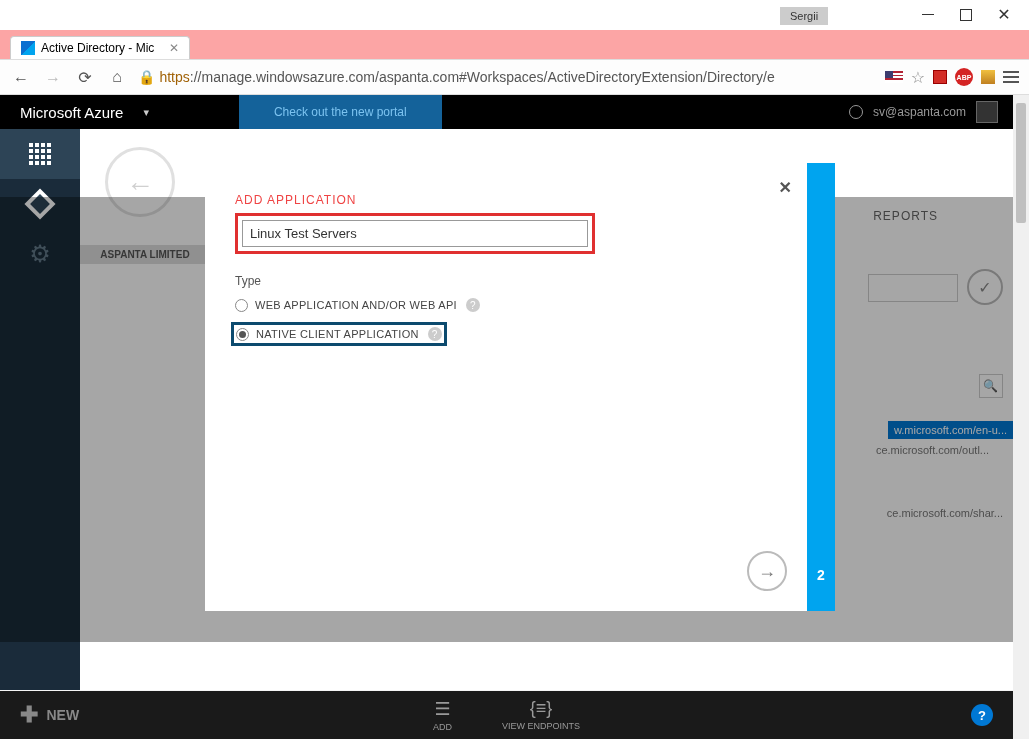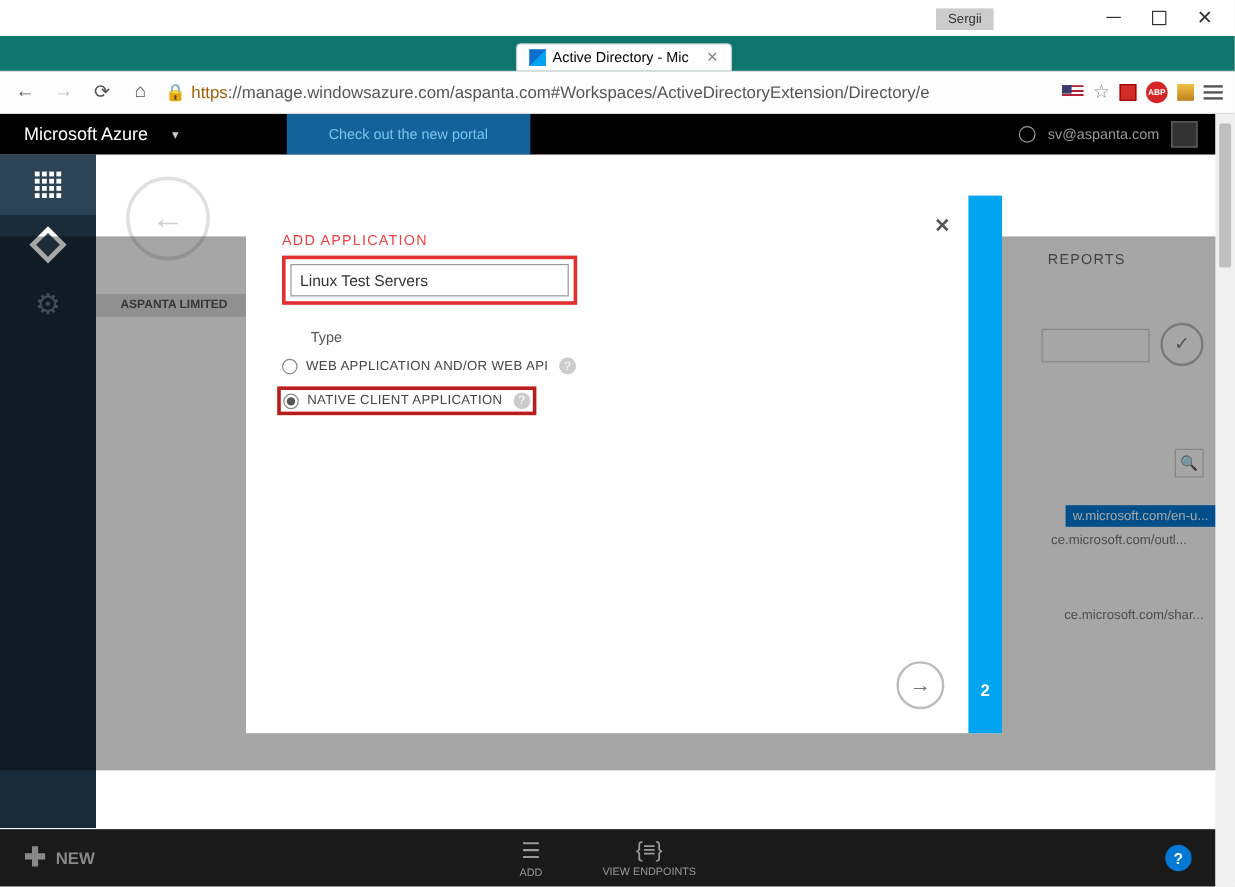--- a/index.html
+++ b/index.html
@@ -9,21 +9,21 @@
 .titlebar { height: 30px; background: #fff; display: flex; justify-content: space-between; align-items: center; border-bottom: 1px solid transparent; }
 .titlebar-left { flex: 1; }
 .titlebar-name { background: #ccc; padding: 3px 10px; font-size: 11px; color: #333; margin-left: 780px; }
 .win-controls { display: flex; gap: 18px; align-items: center; padding-right: 15px; }
 .win-btn { width: 20px; height: 20px; display: flex; align-items: center; justify-content: center; font-size: 14px; }
 .win-min::after { content: ""; width: 12px; height: 1px; background: #333; display: block; }
 .win-max { border: 1px solid #333; width: 12px; height: 12px; }
 .win-close::after { content: "✕"; font-size: 16px; color: #333; }
 
 
-.tab-bar { height: 30px; background: #0f766e; display: flex; align-items: flex-end; padding-left: 10px; border-bottom: 1px solid #ddd; justify-content: center; }
+.tab-bar { height: 30px; background: #fca5a5; display: flex; align-items: flex-end; padding-left: 10px; border-bottom: 1px solid #ddd; }
 .browser-tab { background: #fff; border: 1px solid #ccc; border-bottom: none; border-radius: 4px 4px 0 0; padding: 4px 10px; display: flex; align-items: center; gap: 6px; font-size: 12px; min-width: 180px; }
 .tab-favicon { width: 14px; height: 14px; background: linear-gradient(135deg, #0b6fd0 50%, #00a4ef 50%); }
 .tab-close { color: #888; font-size: 12px; margin-left: auto; }
 
 
 .addr-bar { height: 35px; display: flex; align-items: center; padding: 0 10px; gap: 10px; background: #fdfdfd; border-bottom: 1px solid #ddd; }
 .nav-btn { width: 22px; height: 22px; display: flex; align-items: center; justify-content: center; color: #555; font-size: 16px; }
 .nav-btn.disabled { color: #bbb; }
 .url-box { flex: 1; display: flex; align-items: center; font-size: 14px; }
 .lock-icon { color: #2a9a2a; margin-right: 4px; }
@@ -87,25 +87,25 @@
 
 .overlay { position: absolute; top: 68px; left: 0; right: 0; bottom: 48px; background: rgba(0,0,0,0.35); z-index: 10; }
 
 
 .modal { position: absolute; top: 68px; left: 205px; width: 630px; height: 448px; background: #fff; z-index: 20; display: flex; }
 .modal-body { flex: 1; padding: 30px 30px 20px 30px; position: relative; }
 .modal-close { position: absolute; top: 15px; right: 15px; font-size: 16px; color: #555; font-weight: bold; }
 .modal-label { font-size: 12px; color: #ef4444; letter-spacing: 1px; }
 .modal-title { font-size: 26px; font-weight: 300; color: #444; margin-top: 8px; }
 .field-label { font-size: 11px; color: #444; letter-spacing: 0.5px; margin-top: 35px; }
-.name-wrap { border: 3px solid #e03030; padding: 4px; margin-top: 6px; width: 246px; }
+.name-wrap { border: 3px solid #e03030; padding: 4px; margin-top: 6px; width: 360px; }
 .name-input { width: 100%; border: 1px solid #999; padding: 5px 7px; font-size: 13px; color: #333; }
-.type-label { font-size: 12px; color: #555; margin-top: 20px; margin-left: 24px; }
+.type-label { font-size: 12px; color: #555; margin-top: 20px; }
 .radio-row { display: flex; align-items: center; gap: 7px; margin-top: 10px; font-size: 11px; color: #444; letter-spacing: 0.3px; }
-.radio-row.hl { border: 3px solid #b91c1c; width: fit-content; padding: 2px; margin-left: -4px; }
+.radio-row.hl { border: 3px solid #0c4a6e; width: fit-content; padding: 2px; margin-left: -4px; }
 .radio-outer { width: 13px; height: 13px; border: 1px solid #888; border-radius: 50%; display: flex; align-items: center; justify-content: center; }
 .radio-inner { width: 7px; height: 7px; background: #555; border-radius: 50%; }
 .help-q { width: 14px; height: 14px; background: #ccc; border-radius: 50%; color: #fff; font-size: 10px; display: flex; align-items: center; justify-content: center; margin-left: 2px; }
 .next-btn { position: absolute; bottom: 20px; right: 20px; width: 40px; height: 40px; border: 2px solid #bbb; border-radius: 50%; display: flex; align-items: center; justify-content: center; color: #777; font-size: 18px; }
 .modal-side { width: 28px; background: #00a4ef; display: flex; align-items: flex-end; justify-content: center; padding-bottom: 28px; color: #fff; font-size: 14px; font-weight: bold; }
 </style>
 </head>
 <body>
 
 <div class="titlebar">

